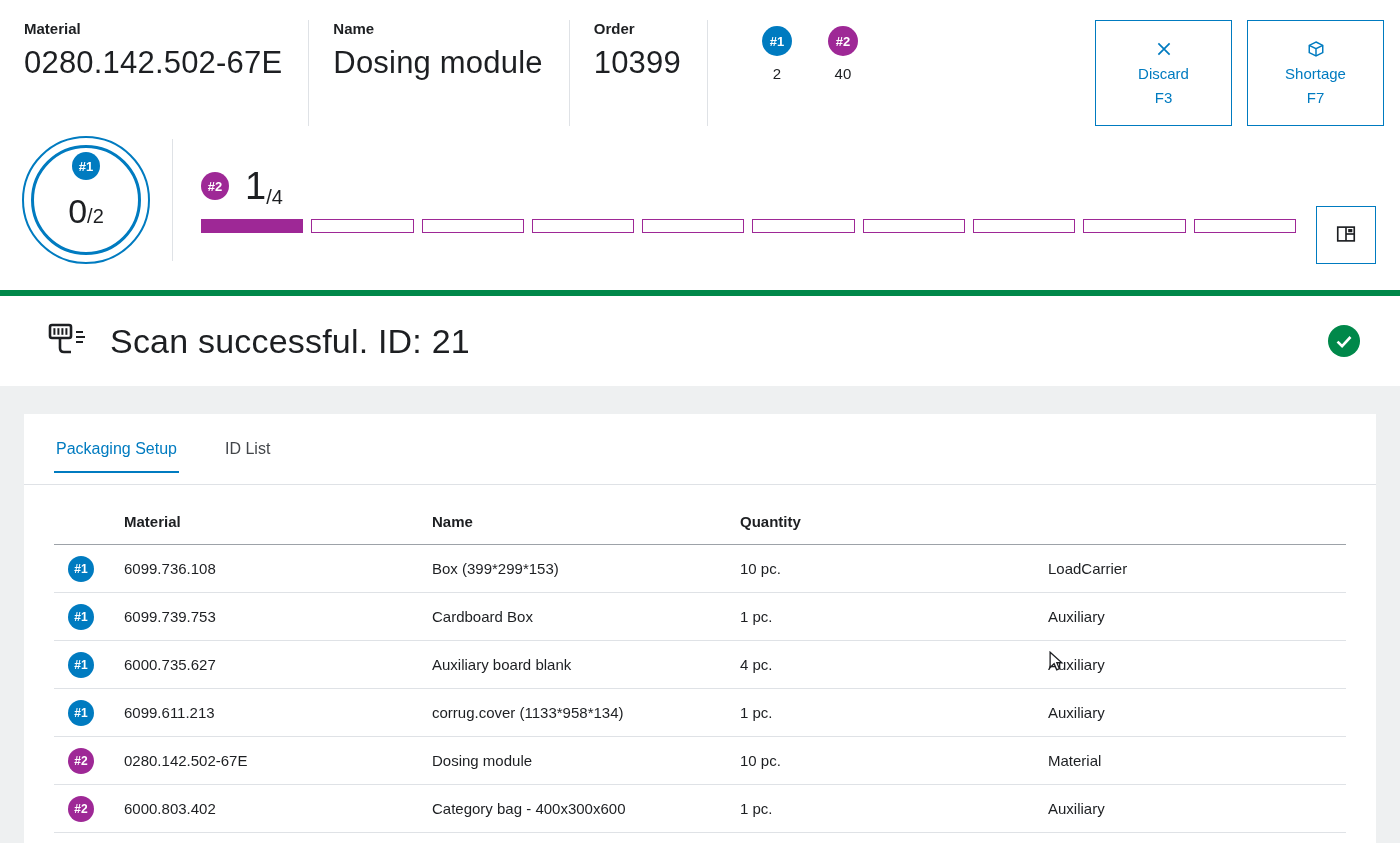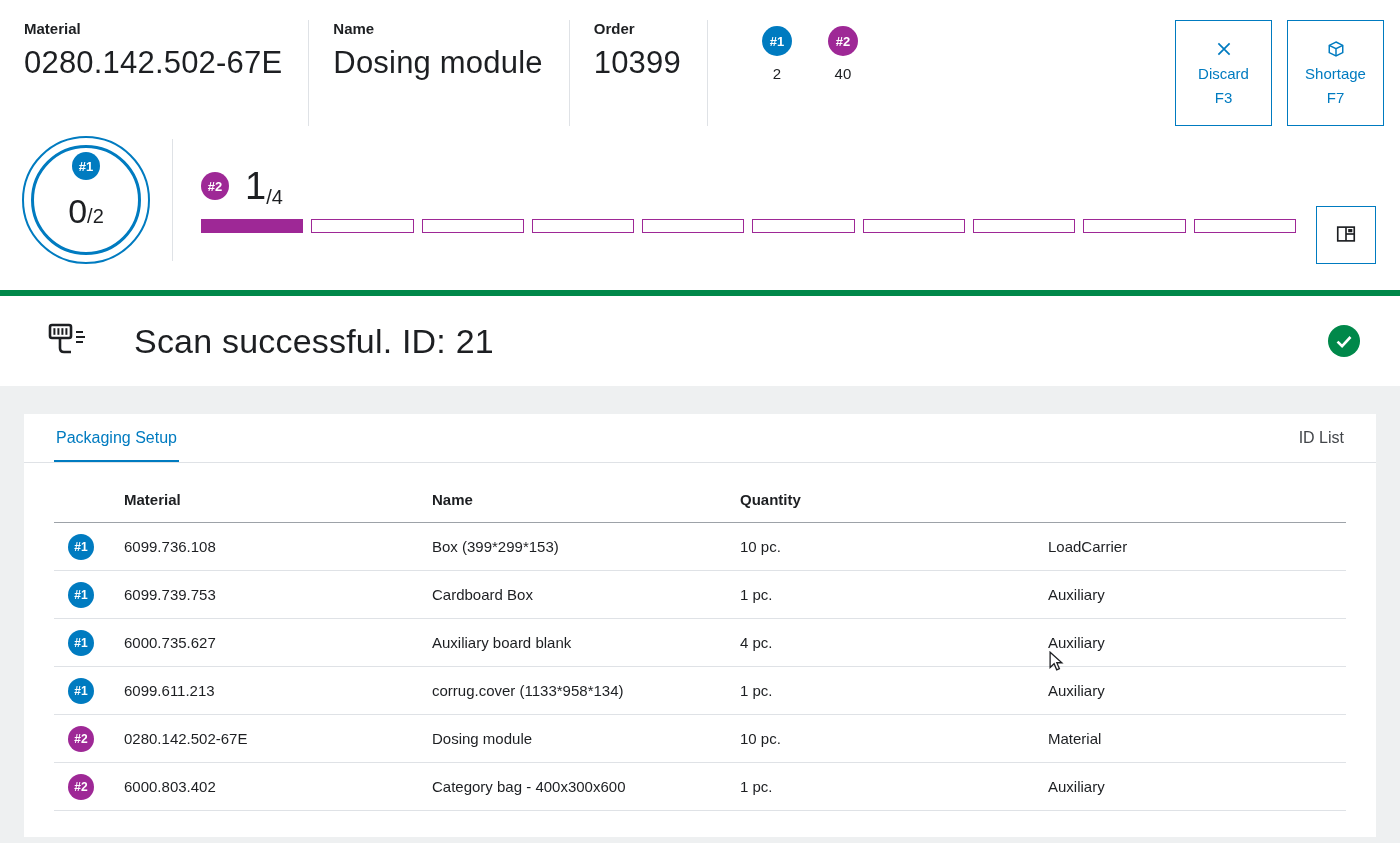--- a/index.html
+++ b/index.html
@@ -31,21 +31,21 @@
     width:30px; height:30px; border-radius:50%;
     color:#fff; font-size:13px; font-weight:700;
   }
   .badge.sm { width:26px; height:26px; font-size:12px; }
   .badge[data-variant="blue"]   { background:#007bc0; }
   .badge[data-variant="purple"] { background:#9e2896; }
   .counter .count { font-size:15px; margin-top:9px; }
 
   .actions { display:flex; gap:15px; margin-left:auto; }
   .action-btn {
-    width:97px; height:106px;
+    width:137px; height:106px;
     background:#fff; border:1px solid #007bc0; color:#007bc0;
     display:flex; flex-direction:column; align-items:center; justify-content:center;
     gap:7px; font-size:15px; font-family:inherit; cursor:pointer;
   }
   .action-btn .ic { height:18px; display:flex; align-items:center; }
 
   
   .progress-row {
     display:flex; align-items:center;
     padding: 4px 24px 26px 22px;
@@ -71,34 +71,33 @@
     width:60px; height:58px; margin-left:20px; align-self:flex-end;
     background:#fff; border:1px solid #007bc0; cursor:pointer;
     display:flex; align-items:center; justify-content:center;
   }
 
   
   .green-bar { height:6px; background:#00884a; }
   .banner {
     background:#fff; height:90px;
     display:flex; align-items:center;
-    padding: 0 40px 0 48px; gap:46px;
+    padding: 0 40px 0 48px; gap:22px;
   }
   .banner .message { font-size:34px; letter-spacing:.2px; }
   .banner .check { margin-left:auto; width:32px; height:32px; }
 
   
   .card {
     background:#fff; margin:28px 24px 0 24px;
     padding-bottom:26px; min-height:412px;
   }
   .tabs {
-    display:flex; gap:44px; padding:0 30px;
+    display:flex; gap:44px; padding:11px 30px;
     border-bottom:1px solid #dfe2e6;
-    justify-content:space-between;
   }
   .tab {
     font-size:16px; color:#43464a; padding:15px 2px 13px 2px;
     border-bottom:2px solid transparent; cursor:pointer; background:none; border-top:none; border-left:none; border-right:none; font-family:inherit;
   }
   .tab.active { color:#007bc0; border-bottom-color:#007bc0; }
 
   .table { margin:14px 30px 0 30px; }
   .trow, .thead {
     display:grid;

